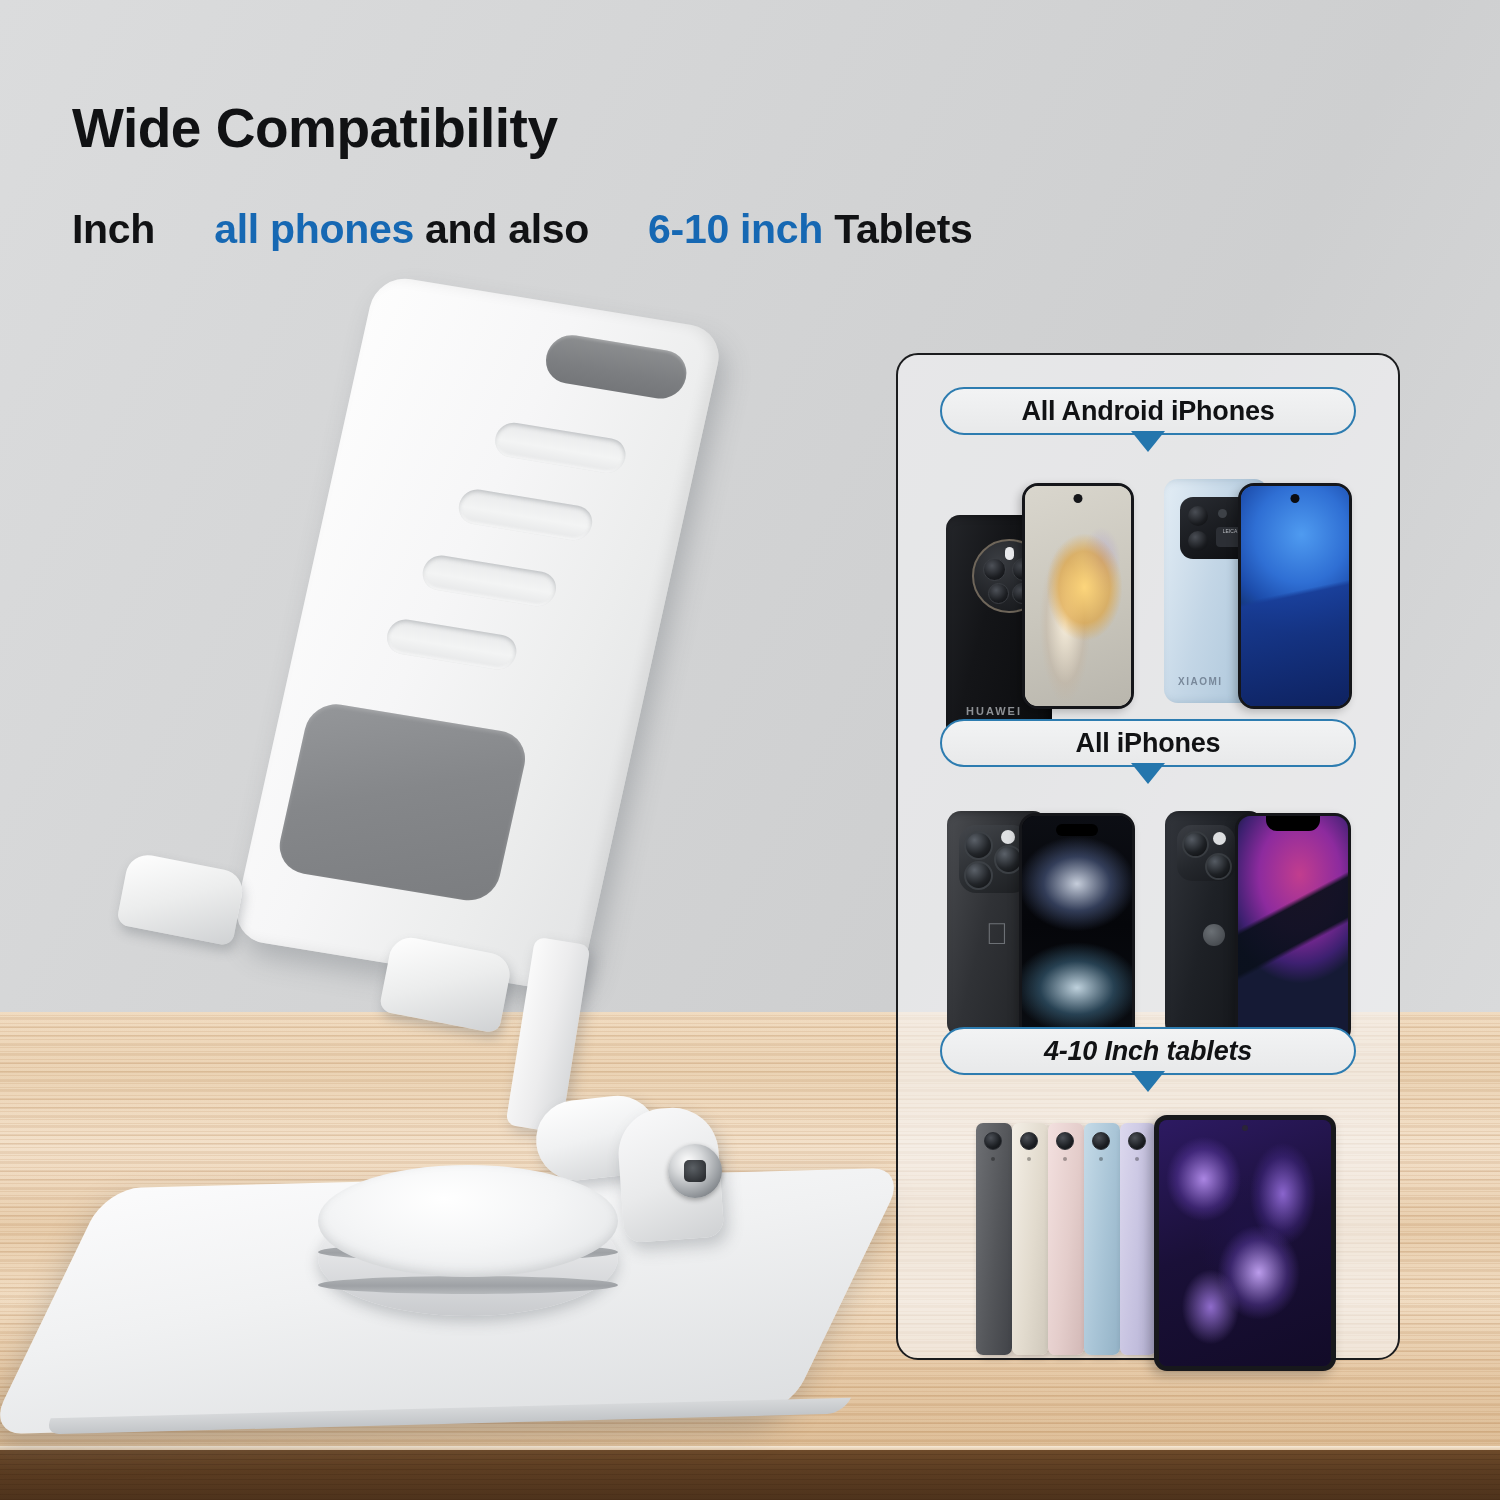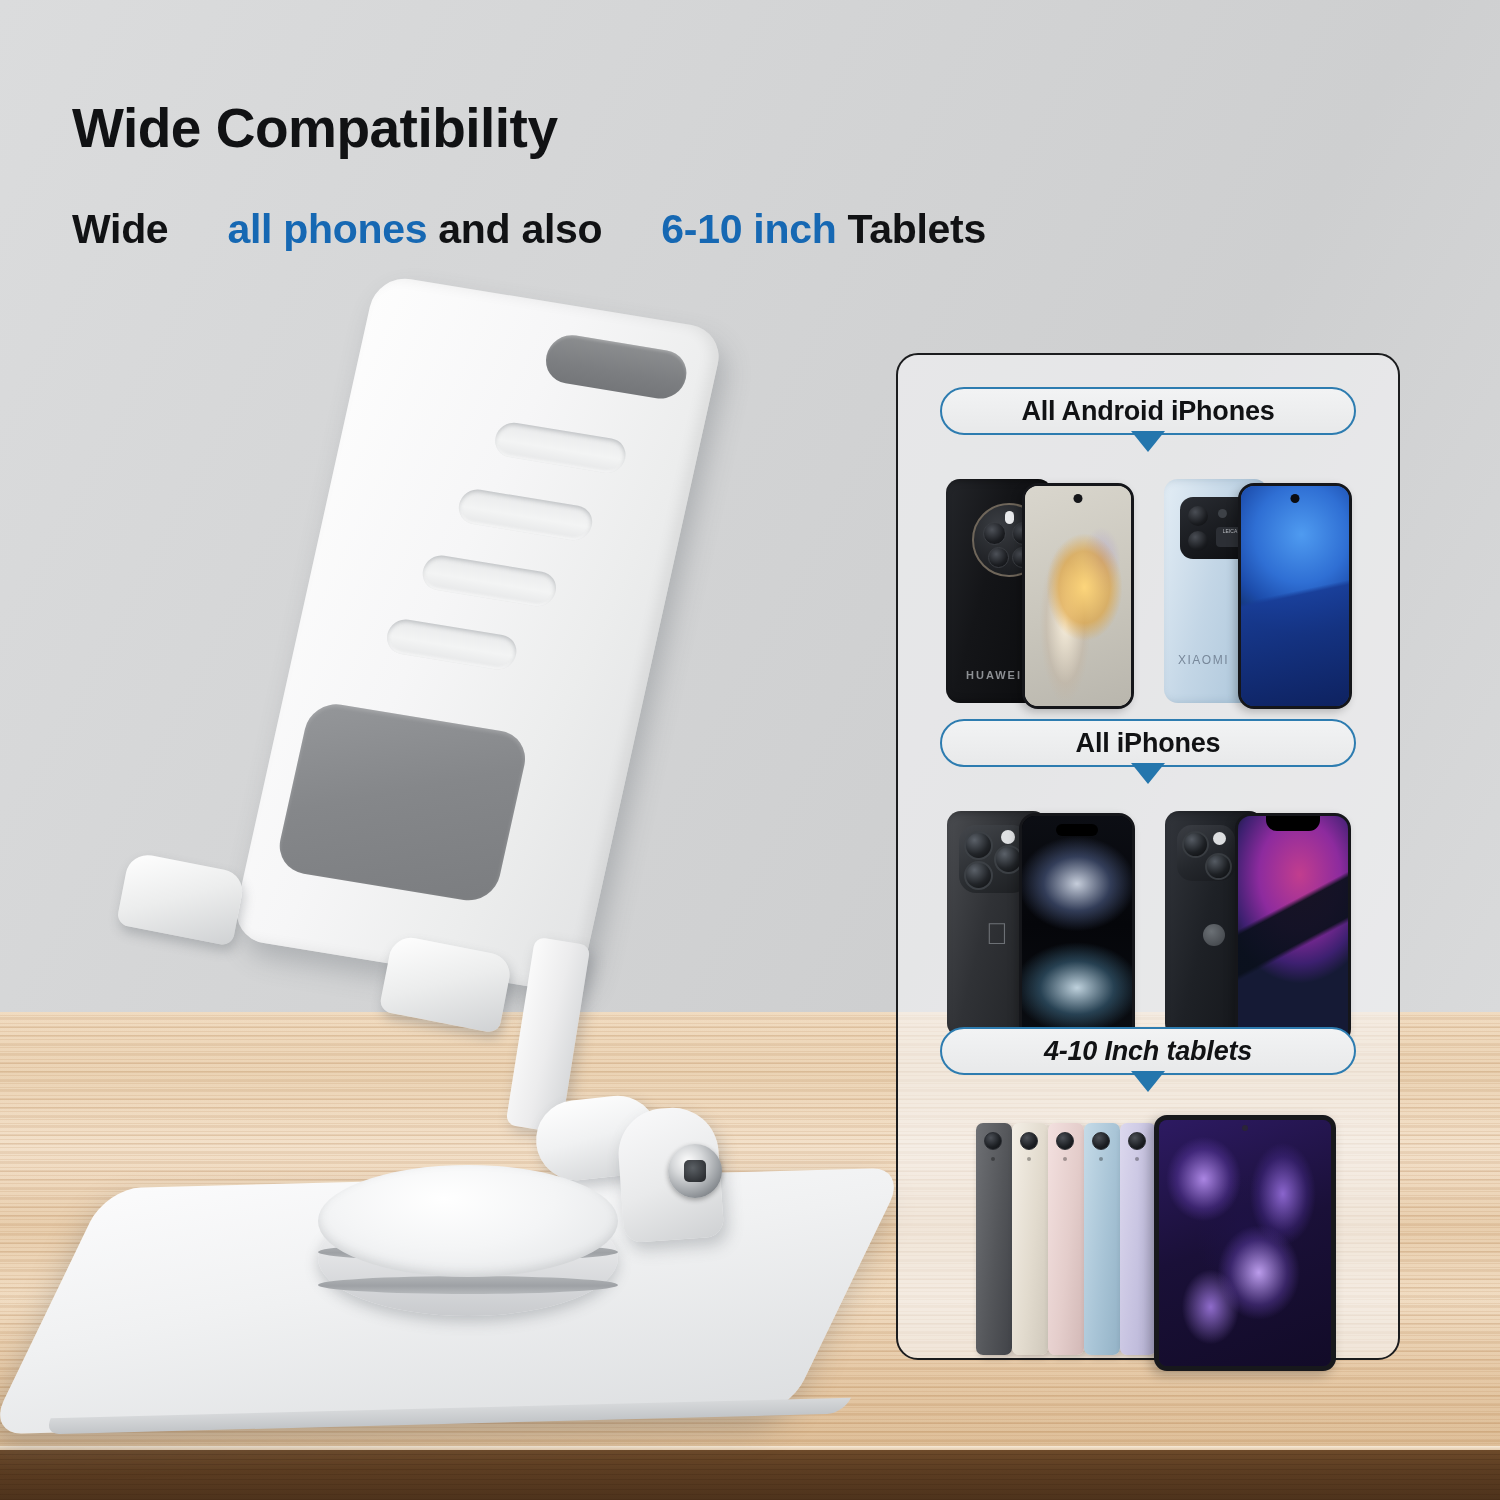--- a/index.html
+++ b/index.html
@@ -225,20 +225,21 @@
     box-shadow: -3px 3px 9px rgba(0,0,0,0.22);
   }
   .screen { position: absolute; inset: 0; }
 
   
   .huawei { width: 186px; height: 224px; }
   .huawei .back {
     width: 106px; height: 224px;
     background: linear-gradient(105deg, #24262a 0%, #141518 40%, #0b0c0e 100%);
     box-shadow: inset -4px 0 8px rgba(0,0,0,0.5);
+    margin-top: 36px;
   }
   .hw-ring {
     position: absolute; left: 26px; top: 24px; width: 70px; height: 70px;
     border-radius: 50%;
     background: radial-gradient(circle at 35% 28%, #3a3d42 0%, #222428 55%, #141619 100%);
     border: 2px solid #6f665a;
   }
   .hw-lens {
     position: absolute; border-radius: 50%;
     background: radial-gradient(circle at 38% 32%, #4d5158 0%, #1c1e22 60%, #0c0d10 100%);
@@ -291,22 +292,22 @@
   }
   .xm-lens.a { left: 8px; top: 9px; width: 20px; height: 20px; }
   .xm-lens.b { left: 8px; top: 34px; width: 20px; height: 20px; }
   .xm-small { position: absolute; left: 38px; top: 12px; width: 9px; height: 9px; border-radius: 50%; background: #3d4147; }
   .xm-leica {
     position: absolute; left: 36px; top: 30px; width: 28px; height: 20px;
     border-radius: 4px; background: #2c2f35;
     font-size: 5px; color: #b9bcc1; text-align: center; line-height: 9px;
   }
   .xm-brand {
-    position: absolute; left: 14px; bottom: 36px;
-    font-size: 12px; font-weight: normal; color: #78889a; letter-spacing: 1.5px;
+    position: absolute; left: 14px; bottom: 16px;
+    font-size: 10px; font-weight: bold; color: #78889a; letter-spacing: 1.5px;
   }
   .xiaomi .front {
     left: 74px; top: 4px; width: 108px; height: 220px;
     background: #0e1a33;
   }
   .xm-wall {
     position: absolute; inset: 0;
     background:
       linear-gradient(168deg, rgba(56,122,224,0.0) 0%, rgba(56,122,224,0.0) 48%, rgba(24,60,150,0.9) 50%, rgba(14,34,96,1) 100%),
       radial-gradient(ellipse 90% 46% at 56% 22%, #4f9bf0 0%, #2f6fd4 48%, #1c4cab 76%, #12316f 100%),
@@ -450,21 +451,21 @@
 <body>
 
 <div id="canvas">
 
   <div class="wall"></div>
   <div class="desk"></div>
   <div class="desk-edge-hi"></div>
   <div class="desk-edge"></div>
 
   <div class="headline">Wide Compatibility</div>
-  <div class="subhead"><span>Wide </span><span class="accent">all phones</span><span> and also </span><span class="accent">6-10 inch</span><span> Tablets</span></div>
+  <div class="subhead"><span>Inch </span><span class="accent">all phones</span><span> and also </span><span class="accent">6-10 inch</span><span> Tablets</span></div>
 
   <div class="stand">
     <div class="baseplate"></div>
     <div class="baseplate-edge"></div>
 
     <div class="backplate">
       <div class="pad-top"></div>
       <div class="slot s1"></div>
       <div class="slot s2"></div>
       <div class="slot s3"></div>

